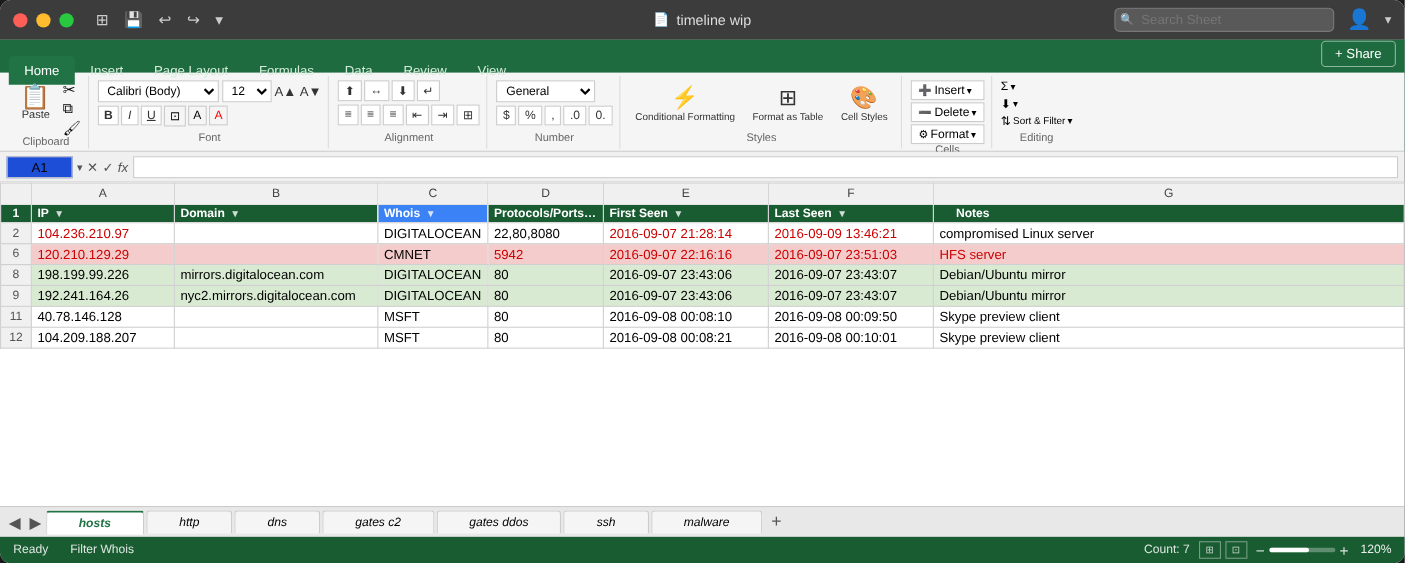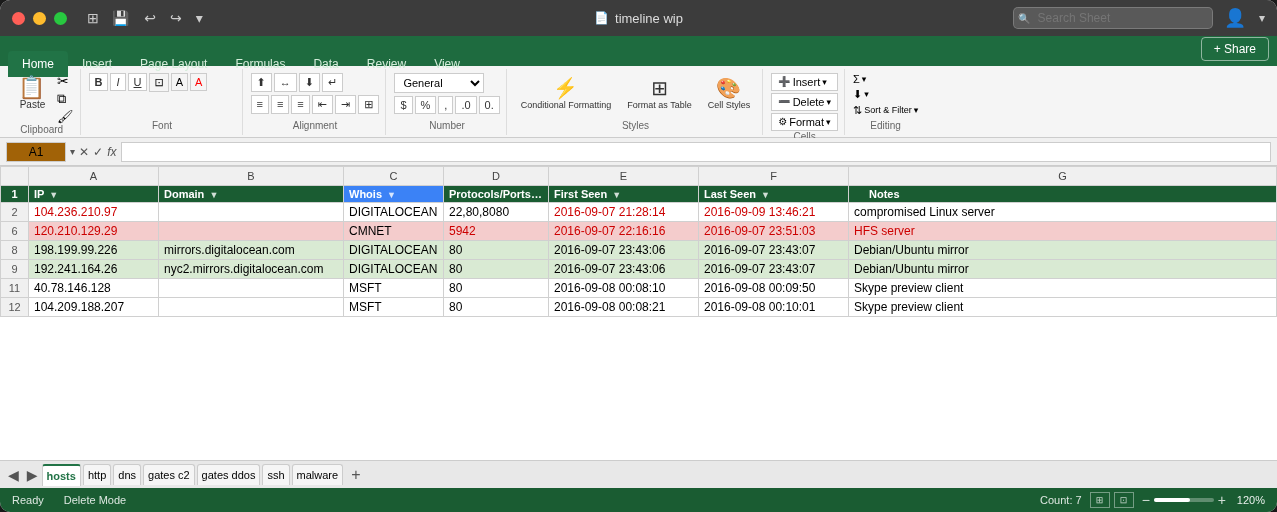--- a/index.html
+++ b/index.html
@@ -88,21 +88,21 @@
       align-items: center;
       gap: 4px;
       padding: 0 6px;
       flex-shrink: 0;
     }
     .cell-ref {
       width: 60px;
       border: 1px solid #ccc;
       padding: 2px 0;
       font-size: 12px;
-      background: #a16207;
+      background: #1d4ed8;
       text-align: center;
     }
     .formula-icons { display: flex; gap: 4px; color: #555; font-size: 12px; }
     .formula-input {
       flex: 1;
       border: 1px solid #ccc;
       padding: 2px 6px;
       font-size: 12px;
       background: white;
     }
@@ -182,28 +182,29 @@
       background: #e8e8e8;
       height: 28px;
       display: flex;
       align-items: center;
       padding: 0 4px;
       border-top: 1px solid #ccc;
       flex-shrink: 0;
     }
     .sheet-nav { color: #555; font-size: 14px; padding: 0 4px; cursor: pointer; }
     .sheet-tab {
-      padding: 4px 4px;
+      padding: 4px 29px;
       font-size: 11px;
       border: 1px solid #ccc;
       border-bottom: none;
       background: #f5f5f5;
       cursor: pointer;
       margin-right: 2px;
       border-radius: 3px 3px 0 0;
+      font-style: italic;
     }
     .sheet-tab.active {
       background: white;
       color: #217346;
       font-weight: 600;
       border-top: 2px solid #217346;
     }
     .sheet-add { color: #555; font-size: 16px; padding: 0 6px; cursor: pointer; }
 
     
@@ -359,20 +360,30 @@
             <span style="font-size:14px;cursor:pointer;">✂</span>
             <span style="font-size:13px;cursor:pointer;">⧉</span>
             <span style="font-size:13px;cursor:pointer;">🖌</span>
           </div>
         </div>
         <div class="rb-group-label">Clipboard</div>
       </div>
 
       <div class="rb-group" style="min-width:160px;">
         <div style="display:flex;flex-direction:column;gap:3px;width:100%;">
+          <div style="display:flex;gap:3px;align-items:center;">
+            <select class="font-selector">
+              <option>Calibri (Body)</option>
+            </select>
+            <select class="size-selector">
+              <option>12</option>
+            </select>
+            <span style="font-size:12px;cursor:pointer;color:#333;">A▲</span>
+            <span style="font-size:12px;cursor:pointer;color:#333;">A▼</span>
+          </div>
           <div style="display:flex;gap:2px;align-items:center;">
             <button class="fmt-btn bold">B</button>
             <button class="fmt-btn italic">I</button>
             <button class="fmt-btn" style="text-decoration:underline;">U</button>
             <span style="padding:2px 4px;border:1px solid #ccc;font-size:11px;cursor:pointer;">⊡</span>
             <span style="padding:2px 4px;border:1px solid #ccc;font-size:11px;cursor:pointer;">A</span>
             <span style="padding:2px 4px;border:1px solid #ccc;font-size:11px;cursor:pointer;color:red;">A</span>
           </div>
         </div>
         <div class="rb-group-label">Font</div>
@@ -604,21 +615,21 @@
     <div class="sheet-tab">dns</div>
     <div class="sheet-tab">gates c2</div>
     <div class="sheet-tab">gates ddos</div>
     <div class="sheet-tab">ssh</div>
     <div class="sheet-tab">malware</div>
     <span class="sheet-add">+</span>
   </div>
 
   <div class="status-bar">
     <span>Ready</span>
-    <span>Delete Mode</span>
+    <span>Filter Whois</span>
     <div class="status-right">
       <span>Count: 7</span>
       <div class="view-icons">
         <div class="view-icon">⊞</div>
         <div class="view-icon">⊡</div>
       </div>
       <div class="zoom-controls">
         <span class="zoom-btn">−</span>
         <div class="zoom-slider">
           <div class="zoom-slider-fill"></div>

